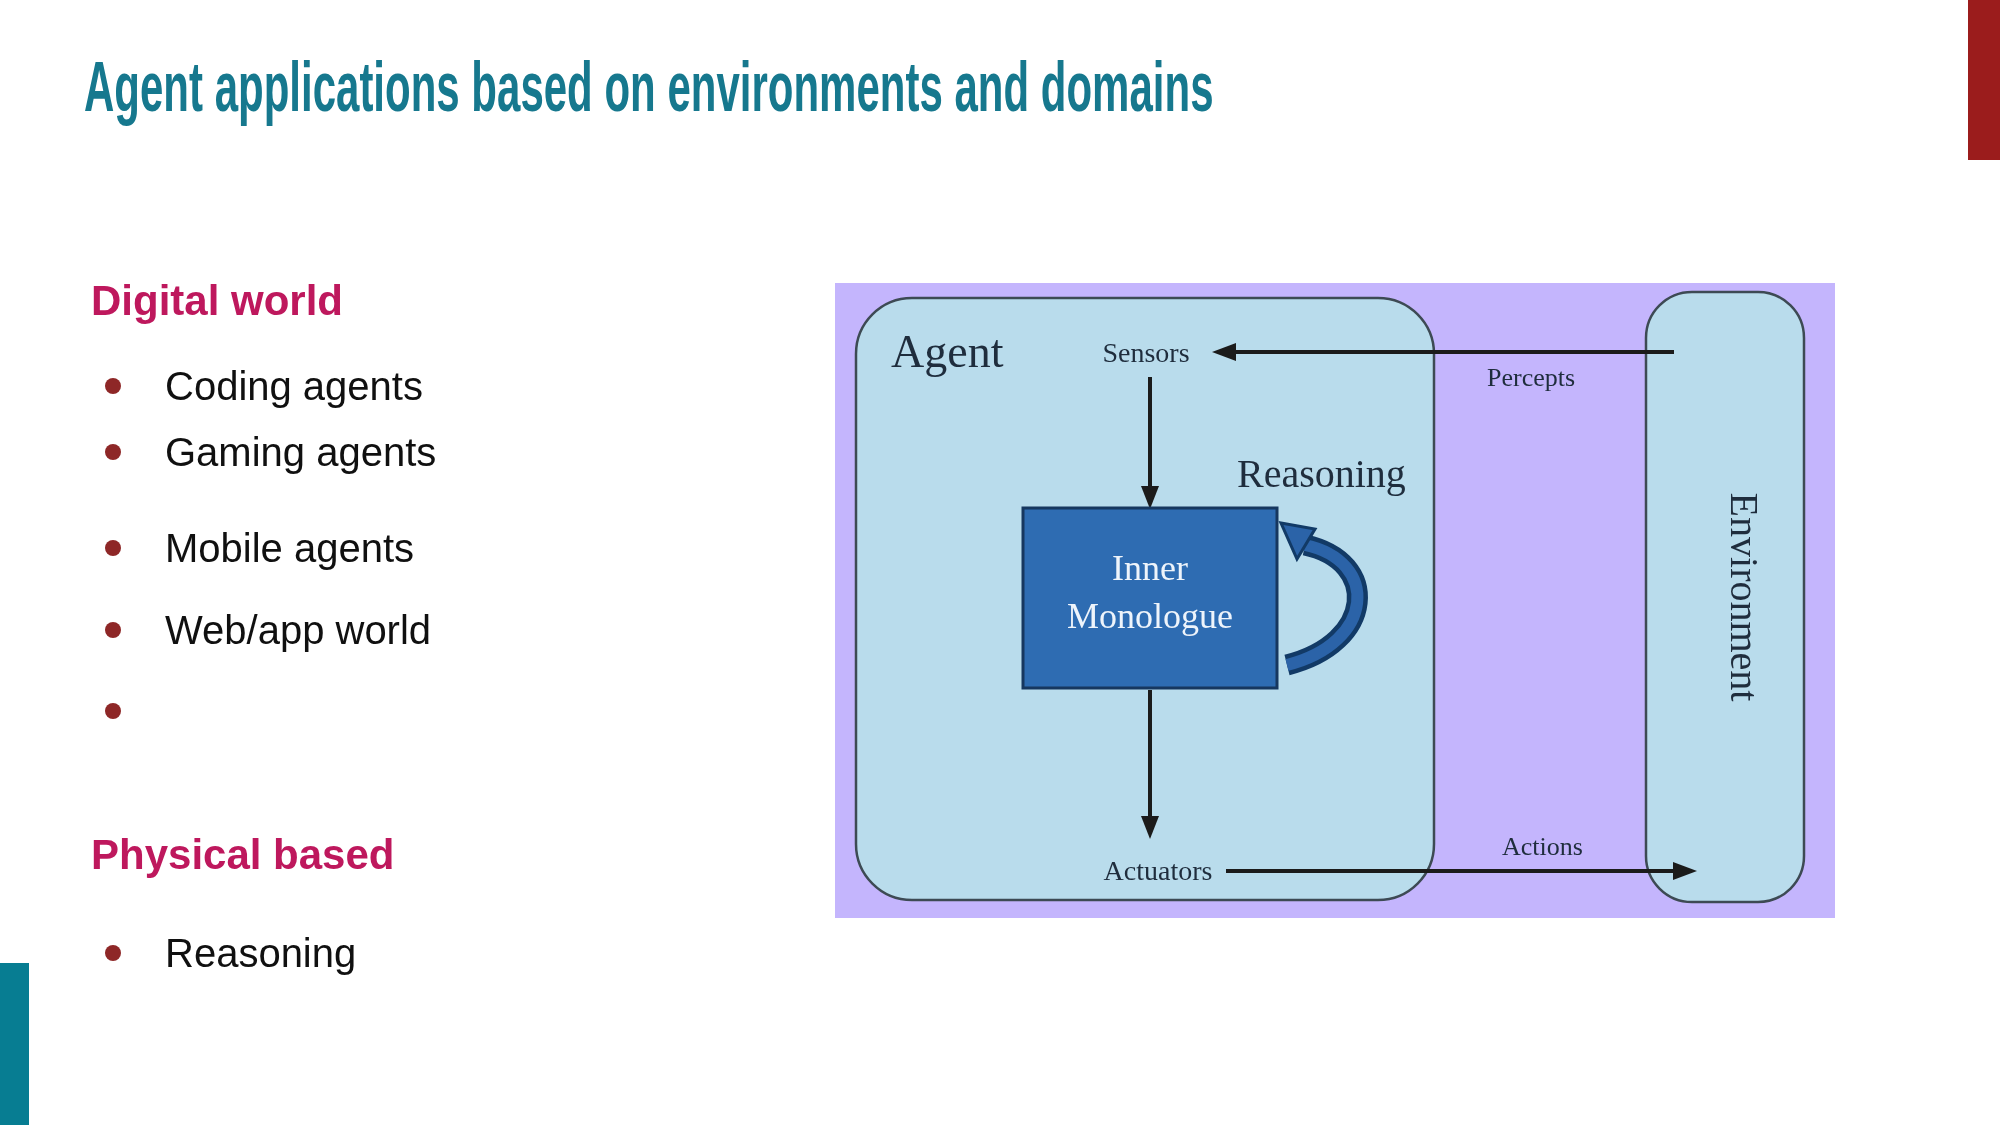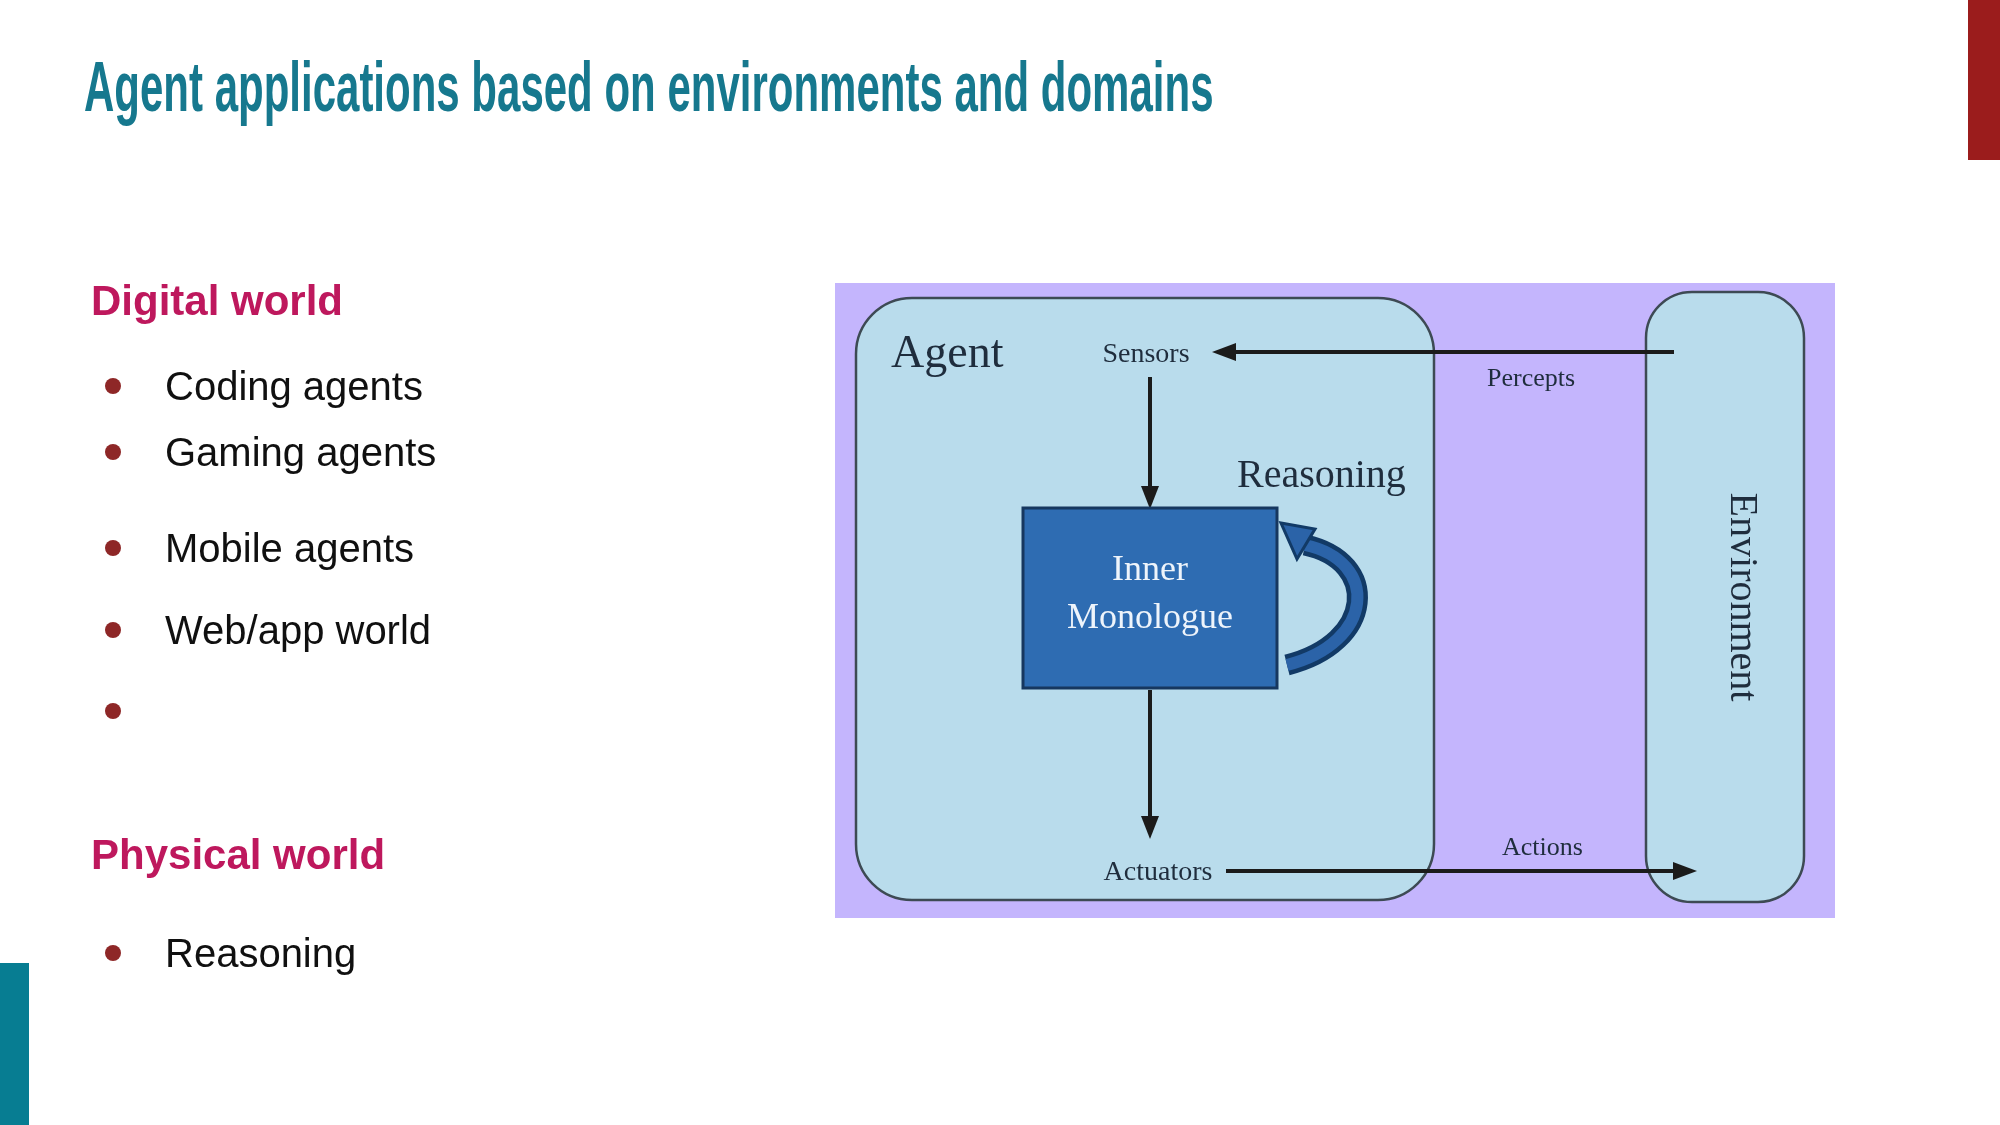--- a/index.html
+++ b/index.html
@@ -65,21 +65,21 @@
   <span>Mobile agents</span>
 </div>
 <div class="bullet" id="bullet-3">
   <span class="dot"></span>
   <span>Web/app world</span>
 </div>
 <div class="bullet" id="bullet-4">
   <span class="dot"></span>
 </div>
 
-<div class="section-heading" id="heading-physical">Physical world</div>
+<div class="section-heading" id="heading-physical">Physical based</div>
 
 <div class="bullet" id="bullet-5">
   <span class="dot"></span>
   <span>Reasoning</span>
 </div>
 
 <div class="figure">
   <svg viewBox="0 0 1000 635">
 
     <rect x="21" y="15" width="578" height="602" rx="56" ry="56" stroke="#3d4a54" stroke-width="2.5" fill="#b9dcec"></rect>

